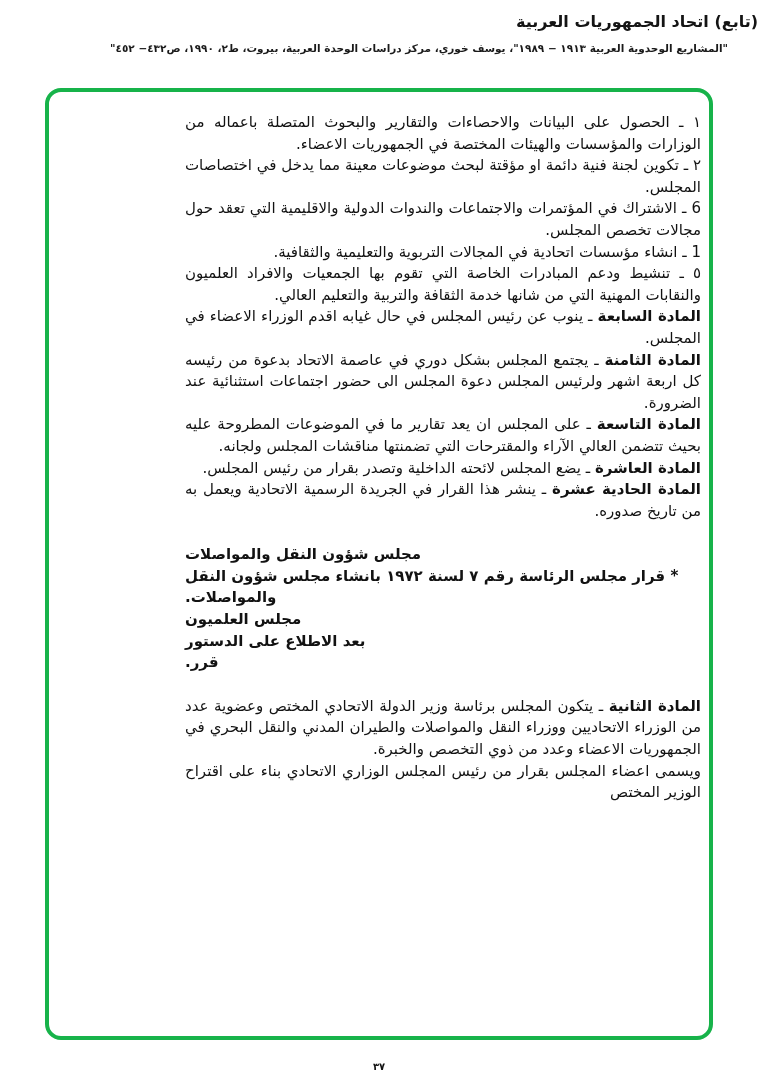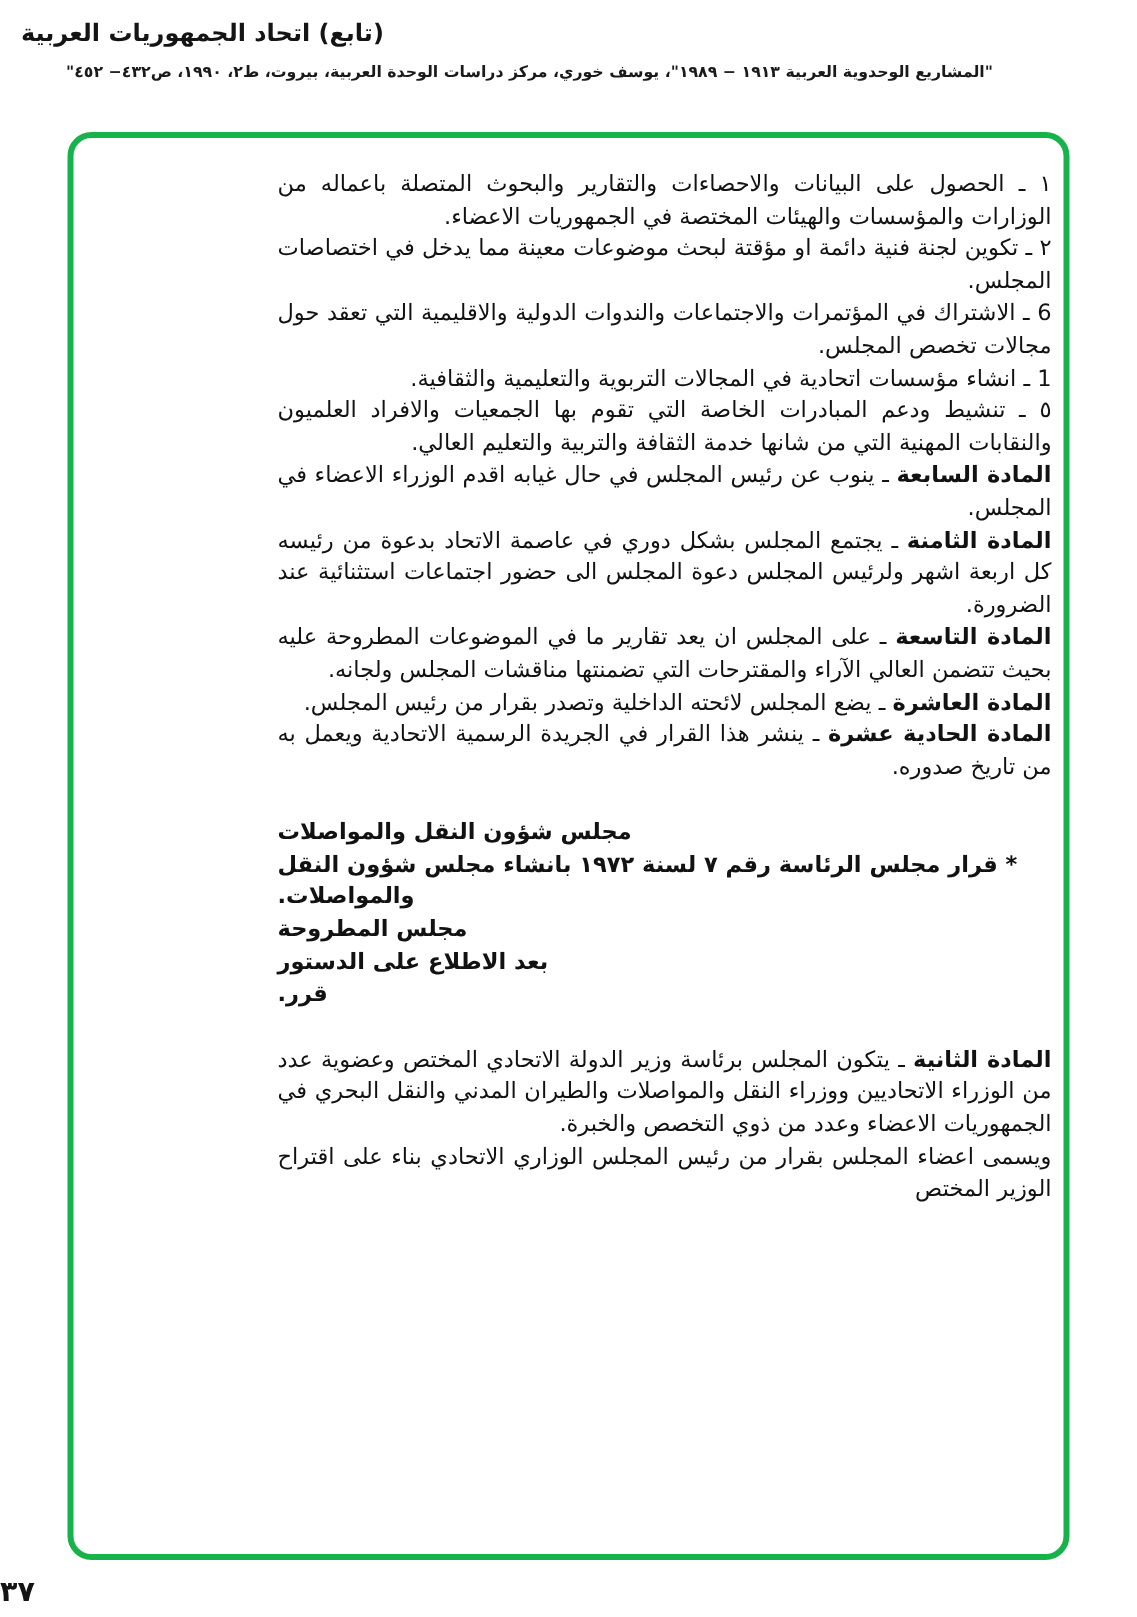--- a/index.html
+++ b/index.html
@@ -12,23 +12,23 @@
     width: 758px;
     height: 1078px;
     background: #ffffff;
     font-family: "DejaVu Sans", sans-serif;
     color: #141414;
     overflow: hidden;
   }
   .header {
     position: absolute;
     top: 12px;
-    left: 14px;
+    left: 0;
     right: 0;
-    text-align: left;
+    text-align: right;
     direction: rtl;
   }
   .title {
     font-size: 16px;
     font-weight: bold;
     letter-spacing: 0.5px;
   }
   .source {
     margin-top: 11px;
     font-size: 10.5px;
@@ -68,22 +68,22 @@
     margin-top: 22px;
     margin-bottom: 22px;
     font-weight: bold;
     text-align: left;
   }
   .pagenum {
     position: absolute;
     left: 0;
     right: 0;
     bottom: 6px;
-    text-align: left;
-    font-size: 19px;
+    text-align: center;
+    font-size: 10px;
     font-weight: bold;
     direction: rtl;
   }
 </style>
 </head>
 <body>
 
 <div class="page">
 
   <div class="header">
@@ -103,21 +103,21 @@
 
     <p><span class="lead">المادة السابعة</span> <span>ـ ينوب عن رئيس المجلس في حال غيابه اقدم الوزراء الاعضاء في المجلس.</span></p>
     <p><span class="lead">المادة الثامنة</span> <span>ـ يجتمع المجلس بشكل دوري في عاصمة الاتحاد بدعوة من رئيسه كل اربعة اشهر ولرئيس المجلس دعوة المجلس الى حضور اجتماعات استثنائية عند الضرورة.</span></p>
     <p><span class="lead">المادة التاسعة</span> <span>ـ على المجلس ان يعد تقارير ما في الموضوعات المطروحة عليه بحيث تتضمن العالي الآراء والمقترحات التي تضمنتها مناقشات المجلس ولجانه.</span></p>
     <p><span class="lead">المادة العاشرة</span> <span>ـ يضع المجلس لائحته الداخلية وتصدر بقرار من رئيس المجلس.</span></p>
     <p><span class="lead">المادة الحادية عشرة</span> <span>ـ ينشر هذا القرار في الجريدة الرسمية الاتحادية ويعمل به من تاريخ صدوره.</span></p>
 
     <div class="section">
       <p>مجلس شؤون النقل والمواصلات</p>
       <p>* قرار مجلس الرئاسة رقم ٧ لسنة ١٩٧٢ بانشاء مجلس شؤون النقل والمواصلات.</p>
-      <p>مجلس المطروحة</p>
+      <p>مجلس العلميون</p>
       <p>بعد الاطلاع على الدستور</p>
       <p>قرر.</p>
     </div>
 
     <p><span class="lead">المادة الثانية</span> <span>ـ يتكون المجلس برئاسة وزير الدولة الاتحادي المختص وعضوية عدد من الوزراء الاتحاديين ووزراء النقل والمواصلات والطيران المدني والنقل البحري في الجمهوريات الاعضاء وعدد من ذوي التخصص والخبرة.</span></p>
 
     <p>ويسمى اعضاء المجلس بقرار من رئيس المجلس الوزاري الاتحادي بناء على اقتراح الوزير المختص</p>
 
   </div>
 

